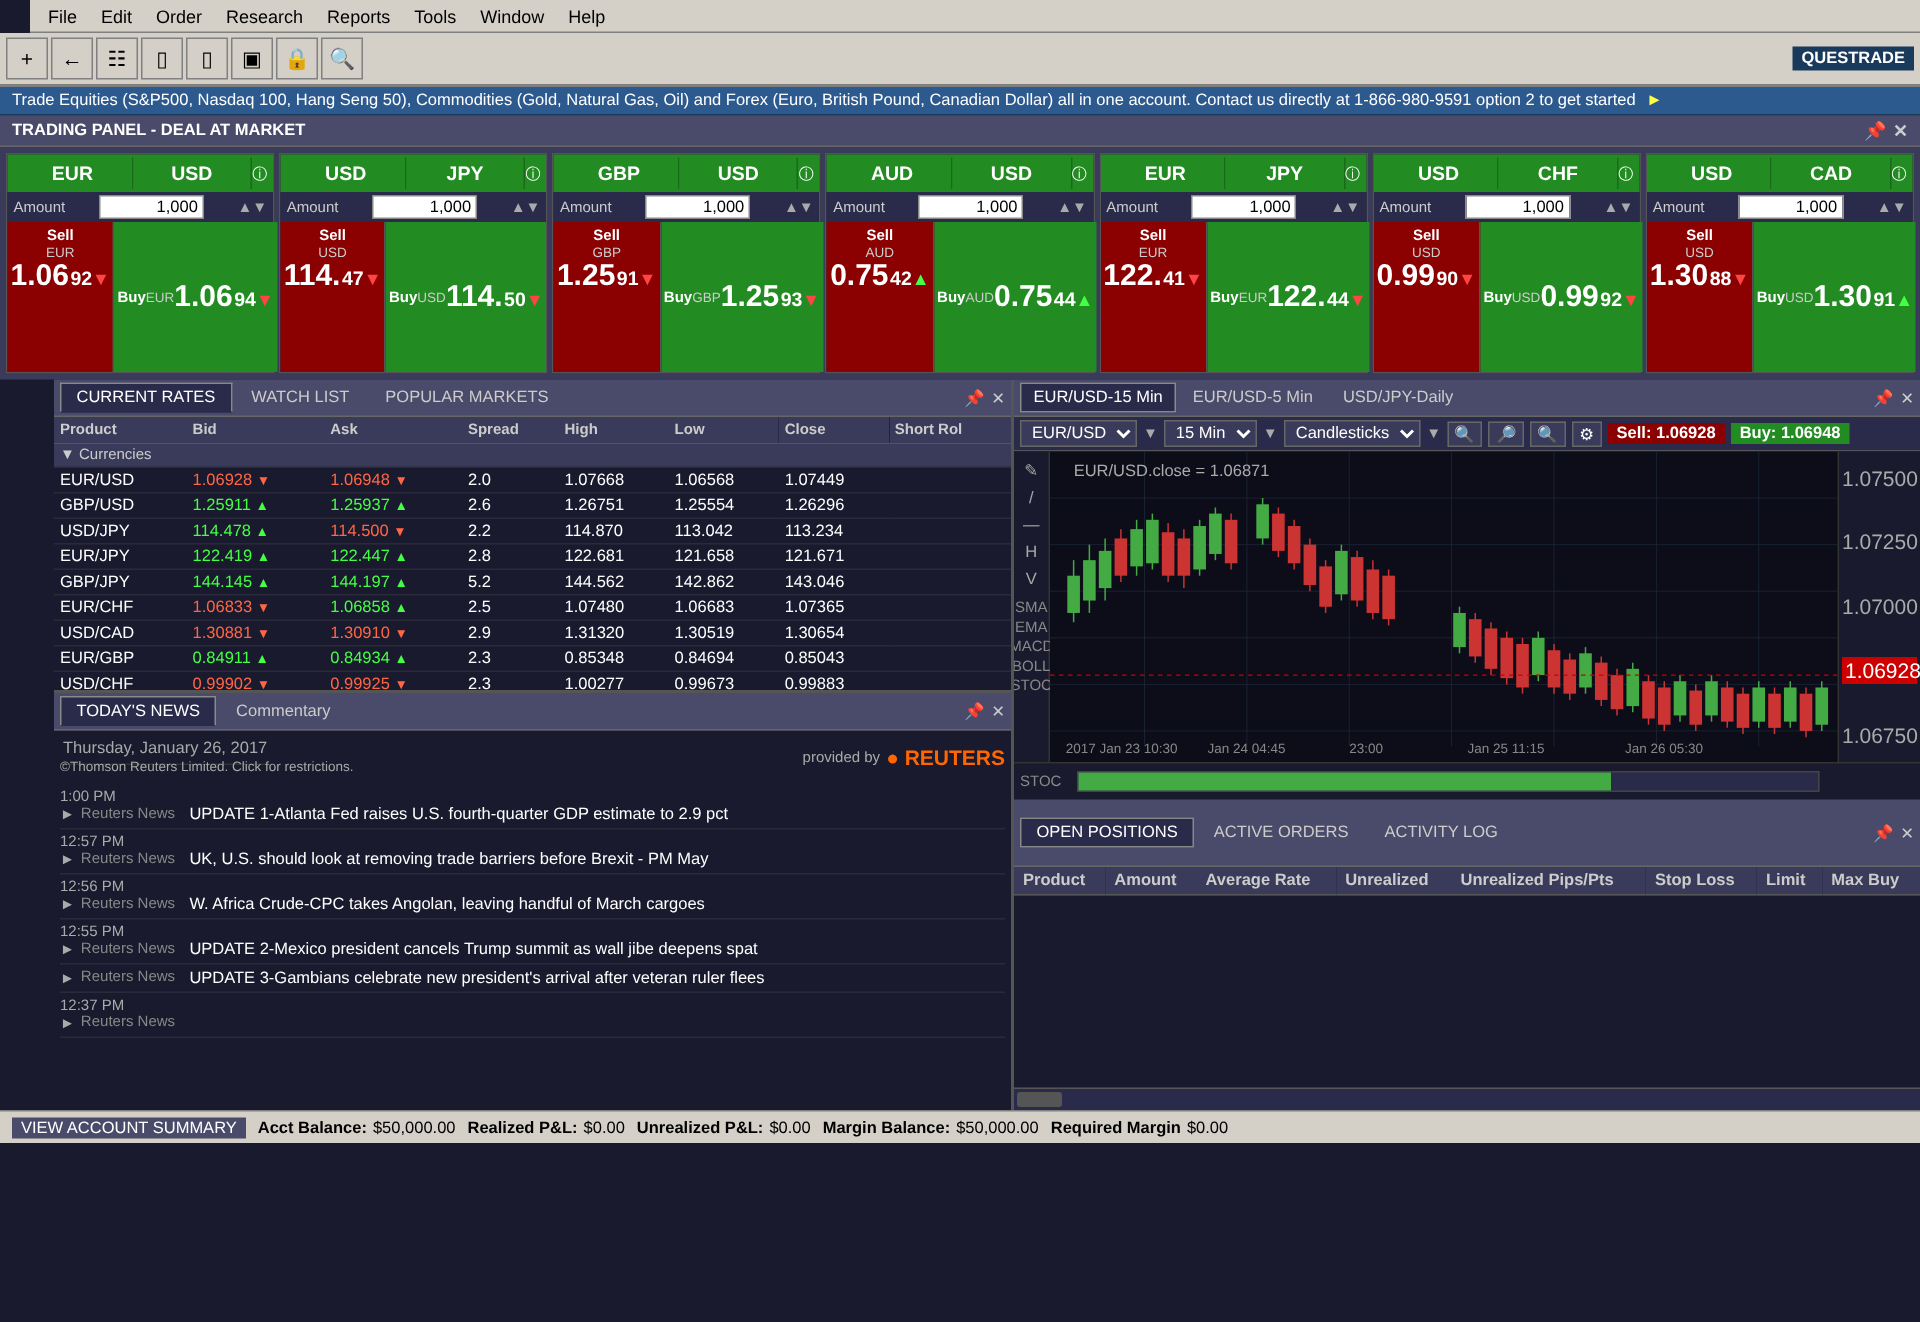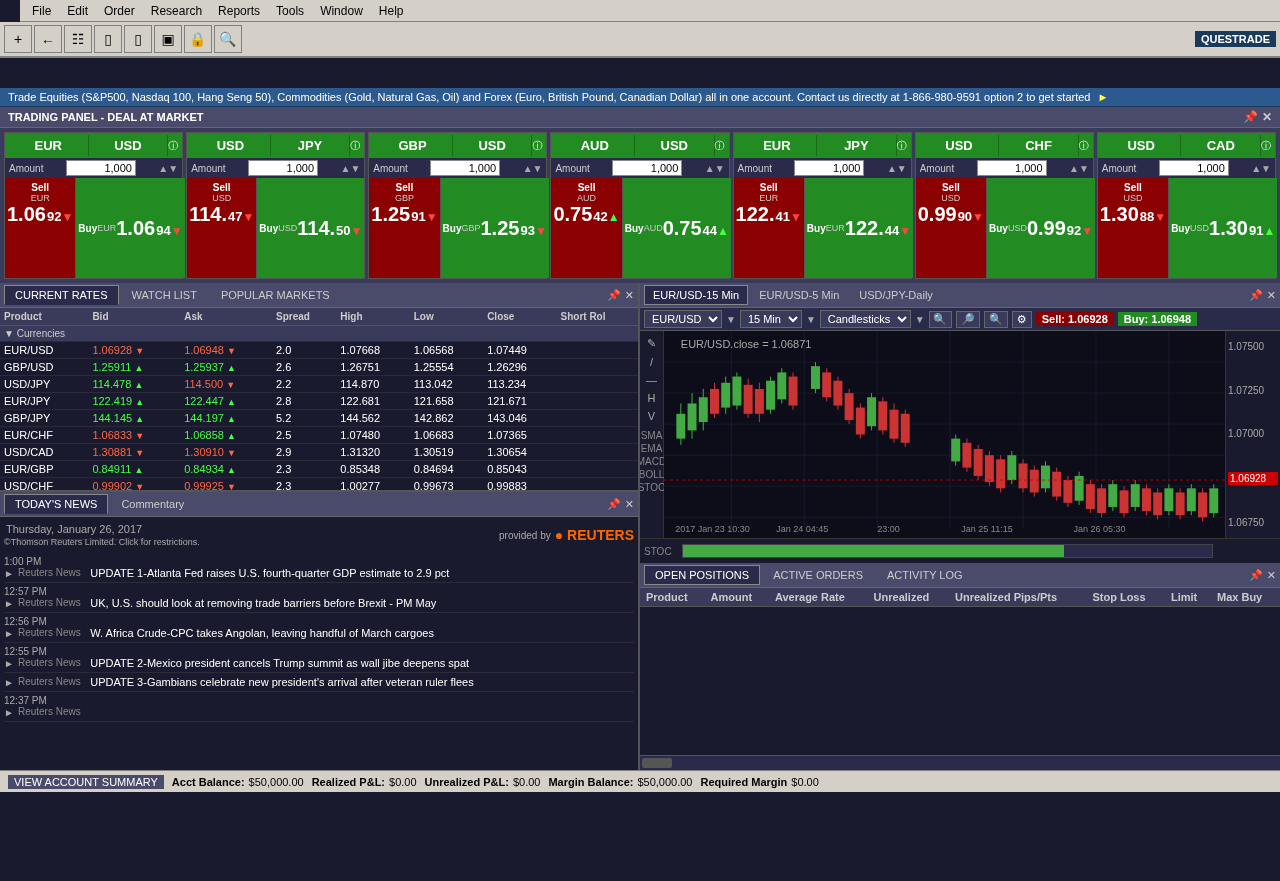--- a/index.html
+++ b/index.html
@@ -8,21 +8,21 @@
     
     .menu-bar { background: #d4d0c8; color: #000; display: flex; align-items: center; height: 22px; padding: 0 4px; border-bottom: 1px solid #808080; margin-left: 20px; }
     .menu-item { padding: 2px 8px; cursor: pointer; font-size: 12px; }
 
     
     .toolbar { background: #d4d0c8; height: 36px; display: flex; align-items: center; padding: 2px 4px; border-bottom: 2px solid #808080; gap: 2px; }
     .toolbar-btn { background: #d4d0c8; border: 1px solid #808080; width: 28px; height: 28px; display: flex; align-items: center; justify-content: center; cursor: pointer; font-size: 14px; }
     .toolbar-logo { margin-left: auto; background: #1a3a5c; padding: 2px 6px; font-size: 11px; font-weight: bold; color: #fff; }
 
     
-    .news-ticker { background: #2d5a8e; color: #fff; padding: 3px 8px; font-size: 11px; border-bottom: 1px solid #1a3a5c; white-space: nowrap; overflow: hidden; margin-top: 30px; }
+    .news-ticker { background: #2d5a8e; color: #fff; padding: 3px 8px; font-size: 11px; border-bottom: 1px solid #1a3a5c; white-space: nowrap; overflow: hidden; }
 
     
     .trading-panel-header { background: #4a4a6a; color: #fff; padding: 3px 8px; font-size: 11px; font-weight: bold; display: flex; justify-content: space-between; align-items: center; border-bottom: 1px solid #666; }
     .panel-controls { display: flex; gap: 4px; }
     .panel-btn { color: #ccc; cursor: pointer; font-size: 12px; }
 
     
     .currency-tiles { background: #3a3a5a; padding: 4px; display: flex; gap: 3px; overflow-x: auto; height: 155px; }
     .currency-tile { background: #1a1a2e; border: 1px solid #555; min-width: 155px; flex: 1; display: flex; flex-direction: column; }
     .tile-header { background: #228B22; display: flex; justify-content: space-between; align-items: center; padding: 2px 4px; }
@@ -38,21 +38,21 @@
     .tile-buy { flex: 1; background: #228B22; display: flex; flex-direction: row; align-items: center; padding: 4px 2px; cursor: pointer; }
     .tile-action-label { color: #fff; font-size: 10px; font-weight: bold; }
     .tile-action-currency { color: #ccc; font-size: 9px; }
     .tile-price { display: flex; align-items: baseline; }
     .tile-price-main { color: #fff; font-size: 20px; font-weight: bold; }
     .tile-price-sub { color: #fff; font-size: 13px; font-weight: bold; vertical-align: super; margin-left: 1px; }
     .tile-arrow-down { color: #ff4444; font-size: 12px; }
     .tile-arrow-up { color: #44ff44; font-size: 12px; }
 
     
-    .main-layout { display: flex; height: 487px; }
+    .main-layout { display: flex; height: 487px; margin-left: 36px; }
 
     
     .left-panel { width: 640px; display: flex; flex-direction: column; border-right: 2px solid #555; }
 
     
     .tab-bar { background: #4a4a6a; display: flex; align-items: center; padding: 2px 4px; border-bottom: 1px solid #666; }
     .tab { padding: 3px 10px; cursor: pointer; font-size: 11px; color: #ccc; border: 1px solid transparent; margin-right: 2px; }
     .tab.active { background: #2a2a4a; color: #fff; border: 1px solid #888; border-bottom: 1px solid #2a2a4a; }
     .tab-controls { margin-left: auto; display: flex; gap: 4px; color: #ccc; cursor: pointer; }
 
@@ -89,24 +89,24 @@
     .chart-controls { background: #2a2a4a; display: flex; align-items: center; padding: 2px 4px; gap: 4px; border-bottom: 1px solid #555; flex-wrap: wrap; }
     .chart-select { background: #3a3a5a; color: #fff; border: 1px solid #666; padding: 1px 3px; font-size: 11px; }
     .chart-icon-btn { background: #3a3a5a; border: 1px solid #666; color: #fff; padding: 1px 4px; cursor: pointer; font-size: 11px; }
     .sell-price { background: #8B0000; color: #fff; padding: 1px 6px; font-size: 11px; font-weight: bold; }
     .buy-price { background: #228B22; color: #fff; padding: 1px 6px; font-size: 11px; font-weight: bold; }
     .chart-area { flex: 1; background: #0d0d1a; position: relative; overflow: hidden; display: flex; }
     .chart-left-tools { width: 24px; background: #1a1a2e; display: flex; flex-direction: column; align-items: center; padding: 4px 0; gap: 2px; border-right: 1px solid #333; }
     .chart-tool { color: #aaa; font-size: 11px; cursor: pointer; padding: 2px; }
     .chart-main { flex: 1; position: relative; }
     .chart-price-axis { width: 55px; background: #1a1a2e; border-left: 1px solid #333; display: flex; flex-direction: column; justify-content: space-between; padding: 10px 2px; }
-    .chart-price-label { color: #aaa; font-size: 10px; }
+    .chart-price-label { color: #aaa; font-size: 14px; text-align: right; }
     .chart-price-label.active { background: #c00; color: #fff; padding: 1px 2px; }
     .positions-panel { flex: 1; display: flex; flex-direction: column; }
-    .pos-tab-bar { background: #4a4a6a; display: flex; align-items: center; padding: 2px 4px; border-bottom: 1px solid #666; }
+    .pos-tab-bar { background: #4a4a6a; display: flex; align-items: center; padding: 12px 4px; border-bottom: 1px solid #666; }
     .pos-tab { padding: 3px 10px; cursor: pointer; font-size: 11px; color: #ccc; border: 1px solid transparent; margin-right: 2px; }
     .pos-tab.active { background: #2a2a4a; color: #fff; border: 1px solid #888; }
     .pos-table-container { flex: 1; overflow: auto; }
     .pos-table { width: 100%; border-collapse: collapse; }
     .pos-table th { background: #3a3a5a; color: #ccc; padding: 3px 6px; text-align: left; font-size: 11px; border-bottom: 1px solid #555; white-space: nowrap; }
     .scrollbar-x { height: 15px; background: #2a2a4a; border-top: 1px solid #555; display: flex; align-items: center; padding: 0 2px; }
     .scrollbar-thumb { background: #555; height: 10px; width: 30px; border-radius: 2px; }
 
     
     .status-bar { background: #d4d0c8; color: #000; height: 22px; display: flex; align-items: center; padding: 0 8px; font-size: 11px; border-top: 1px solid #808080; gap: 8px; }

